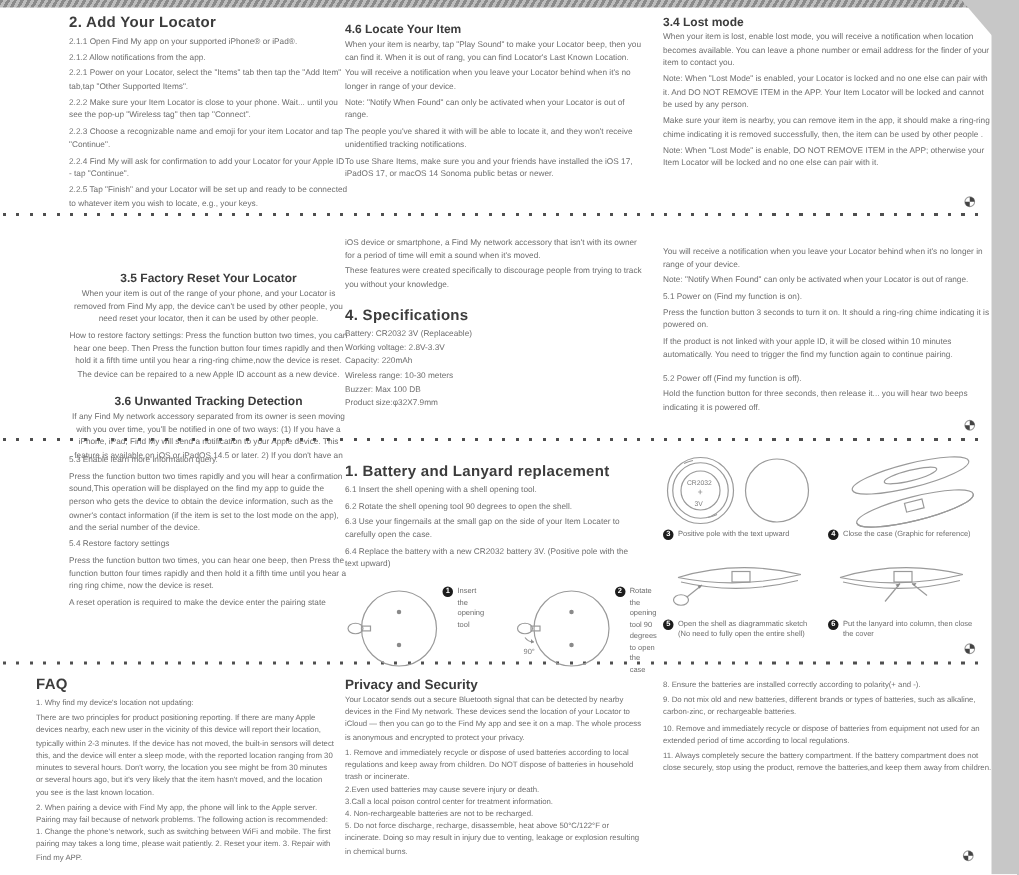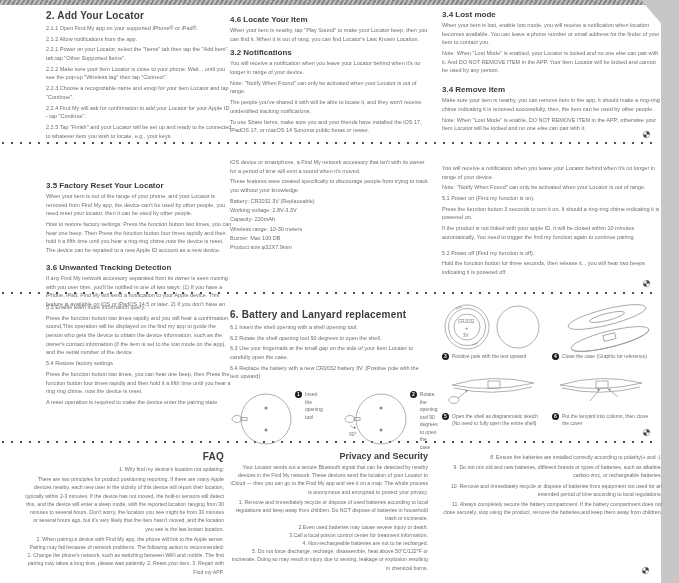--- a/index.html
+++ b/index.html
@@ -9,21 +9,21 @@
         background:repeating-linear-gradient(120deg,#8a8a8a 0 2px,#bdbdbd 2px 4px);}
   .right-edge{position:absolute;top:0;right:0;width:18px;height:583px;background:#c7c7c7;}
   .right-edge-cut{position:absolute;top:0;right:14px;width:24px;height:28px;background:#c7c7c7;
         clip-path:polygon(100% 0,0 0,100% 100%);}
   .sep{position:absolute;left:2px;width:656px;height:2px;
         background:repeating-linear-gradient(90deg,#4f4f4f 0 2px,transparent 2px 9px);}
   .sep1{top:142px;} .sep2{top:292px;} .sep3{top:441px;}
   .regmark{position:absolute;width:9px;height:9px;}
   .band{position:absolute;left:0;width:660px;}
   .b1{top:10px;height:132px;} .b2{top:150px;height:142px;}
-  .b3{top:299px;height:142px;} .b4{top:449px;height:132px;text-align:right;}
+  .b3{top:299px;height:142px;} .b4{top:449px;height:132px;}
   .col{position:absolute;top:0;}
   .c1{left:46px;width:186px;} .c2{left:230px;width:198px;} .c3{left:432px;width:220px;margin-left:10px;}
   .h-lg{font-size:10px;font-weight:bold;color:#3c3c3c;margin:0 0 3px 0;letter-spacing:0.2px;}
   .h-md{font-size:8px;font-weight:bold;color:#3c3c3c;margin:5px 0 2px 0;}
   .body-t{font-size:5.5px;line-height:1.58;color:#6e6e6e;margin:0 0 2px 0;}
   .spec-line{font-size:5.5px;line-height:1.7;color:#6e6e6e;margin:0;}
   .fig-row{display:flex;gap:14px;margin-top:10px;align-items:flex-start;}
   .fig{display:flex;gap:3px;align-items:flex-start;}
   .grid2{display:grid;grid-template-columns:1fr 1fr;gap:6px 10px;}
   .cap{display:flex;gap:3px;font-size:5px;line-height:1.5;color:#6e6e6e;max-width:80px;}
@@ -82,47 +82,46 @@
       <p class="body-t">2.1.2 Allow notifications from the app.</p>
       <p class="body-t">2.2.1 Power on your Locator, select the "Items" tab then tap the "Add Item" tab,tap "Other Supported Items".</p>
       <p class="body-t">2.2.2 Make sure your Item Locator is close to your phone. Wait... until you see the pop-up "Wireless tag" then tap "Connect".</p>
       <p class="body-t">2.2.3 Choose a recognizable name and emoji for your item Locator and tap "Continue".</p>
       <p class="body-t">2.2.4  Find My will ask for confirmation to add your Locator for your Apple ID - tap "Continue".</p>
       <p class="body-t">2.2.5  Tap "Finish" and your Locator will be set up and ready to be connected to whatever item you wish to locate, e.g., your keys.</p>
     </div>
     <div class="col c2">
       <div class="h-md">4.6 Locate Your Item</div>
       <p class="body-t">When your item is nearby, tap "Play Sound" to make your Locator beep, then you can find it. When it is out of rang, you can find Locator's Last Known Location.</p>
-      <div class="h-md">3.2 Notifications</div>
       <p class="body-t">You will receive a notification when you leave your Locator behind when it's no longer in range of your device.</p>
       <p class="body-t">Note: "Notify When Found" can only be activated when your Locator is out of range.</p>
       <p class="body-t">The people you've shared it with will be able to locate it, and they won't receive unidentified tracking notifications.</p>
       <p class="body-t">To use Share Items, make sure you and your friends have installed the iOS 17, iPadOS 17, or macOS 14 Sonoma public betas or newer.</p>
     </div>
     <div class="col c3">
       <div class="h-md" style="margin-top:0;">3.4 Lost mode</div>
       <p class="body-t">When your item is lost, enable lost mode, you will receive a notification when location becomes available. You can leave a phone number or email address for the finder of your item to contact you.</p>
       <p class="body-t">Note: When "Lost Mode" is enabled, your Locator is locked and no one else can pair with it. And DO NOT REMOVE ITEM in the APP. Your Item Locator will be locked and cannot be used by any person.</p>
-      <div class="h-md" style="margin-top:10px;">3.4 Remove item</div>
       <p class="body-t">Make sure your item is nearby, you can remove item in the app, it should make a ring-ring chime indicating it is removed successfully, then, the item can be used by other people .</p>
       <p class="body-t">Note: When "Lost Mode" is enable, DO NOT REMOVE ITEM in the APP; otherwise your Item Locator will be locked and no one else can pair with it.</p>
     </div>
   </div>
 
   <div class="band b2">
-    <div class="col c1" style="padding-top:26px;">
+    <div class="col c1" style="padding-top:26px;text-align:center;">
       <div class="h-md">3.5 Factory Reset Your Locator</div>
       <p class="body-t">When your item is out of the range of your phone, and your Locator is removed from Find My app, the device can't be used by other people,  you need reset your locator, then it can be used by other people.</p>
       <p class="body-t">How to restore factory settings: Press the function button two times, you can hear one beep. Then Press the function button four times rapidly and then hold it a fifth time until you hear a ring-ring chime,now the device is reset. The device can be repaired to a new Apple ID account as a new device.</p>
       <div class="h-md" style="margin-top:8px;">3.6 Unwanted Tracking Detection</div>
       <p class="body-t">If any Find My network accessory separated from its owner is seen moving with you over time, you'll be notified in one of two ways: (1) If  you have a iPhone, iPad, Find My will send a notification to your Apple device. This feature is available on iOS or iPadOS 14.5 or later. 2) If you don't have an</p>
     </div>
     <div class="col c2" style="padding-top:8px;">
       <p class="body-t">iOS device or smartphone, a Find My network accessory that isn't with its owner for a period of time will emit a sound when it's moved.</p>
       <p class="body-t">These features were created specifically to discourage people from trying to track you without your knowledge.</p>
+      <div class="h-lg" style="margin-top:10px;">4. Specifications</div>
       <p class="spec-line">Battery: CR2032 3V (Replaceable)</p>
       <p class="spec-line">Working voltage: 2.8V-3.3V</p>
       <p class="spec-line">Capacity: 220mAh</p>
       <p class="spec-line">Wireless range: 10-30 meters</p>
       <p class="spec-line">Buzzer: Max 100 DB</p>
       <p class="spec-line">Product size:φ32X7.9mm</p>
     </div>
     <div class="col c3" style="padding-top:14px;">
       <p class="body-t">You will receive a notification when you leave your Locator behind when it's no longer in range of your device.</p>
       <p class="body-t">Note: "Notify When Found" can only be activated when your Locator is out of range.</p>
@@ -136,21 +135,21 @@
 
   <div class="band b3">
     <div class="col c1" style="padding-top:4px;">
       <p class="body-t">5.3 Enable learn more information query.</p>
       <p class="body-t">Press the function button two times rapidly and you will hear a confirmation sound,This operation will be displayed on the find my app to guide the person who gets the device to obtain the device information, such as the owner's contact information (if the item is set to the lost mode on the app), and the serial number of the device.</p>
       <p class="body-t">5.4 Restore factory settings</p>
       <p class="body-t">Press the function button two times, you can hear one beep, then Press the function button four times rapidly and then hold it a fifth time until you hear a ring ring chime, now the device is reset.</p>
       <p class="body-t">A reset operation is required to make the device enter the pairing state</p>
     </div>
     <div class="col c2" style="padding-top:10px;">
-      <div class="h-lg">6. Battery and Lanyard replacement</div>
+      <div class="h-lg">1. Battery and Lanyard replacement</div>
       <p class="body-t">6.1 Insert the shell opening with a shell opening tool.</p>
       <p class="body-t">6.2 Rotate the shell opening tool 90 degrees to open the shell.</p>
       <p class="body-t">6.3 Use your fingernails at the small gap on the side of your Item Locater to carefully open the case.</p>
       <p class="body-t">6.4 Replace the battery with a new CR2032 battery 3V. (Positive pole with the text upward)</p>
       <div class="fig-row">
         <div class="fig">
           <span>
             <svg width="62" height="56" viewBox="0 0 62 56">
               <circle cx="36" cy="28" r="25" class="sk"></circle>
               <circle cx="36" cy="17" r="1.5" class="skd"></circle>

